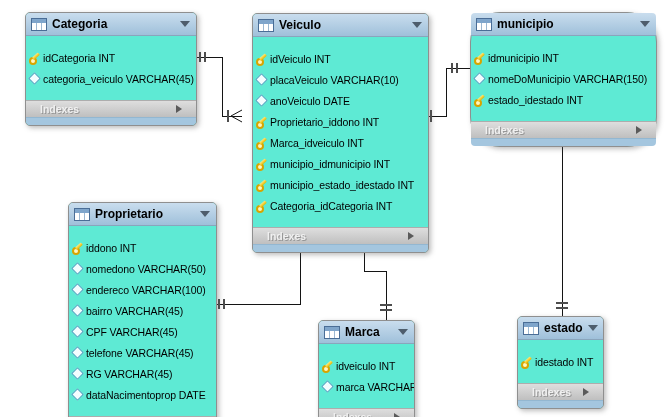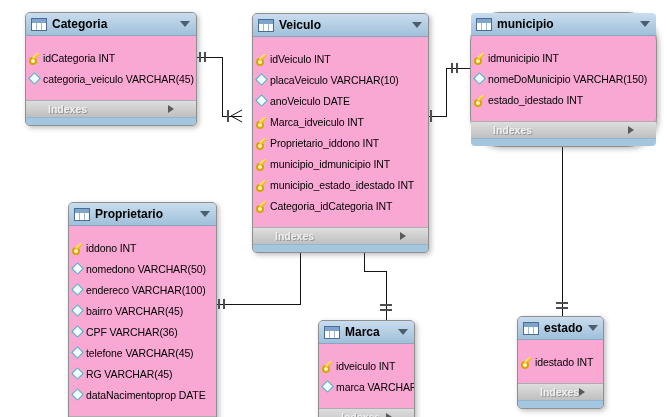--- a/index.html
+++ b/index.html
@@ -7,21 +7,21 @@
     position:relative;width:667px;height:417px;overflow:hidden;
     background:#fff;font-family:"Liberation Sans",sans-serif;
   }
   
   #rel-layer{position:absolute;left:0;top:0;z-index:0;}
   .rel-main{stroke:#141414;stroke-width:1;fill:none;shape-rendering:crispEdges;}
   .rel-fan{stroke:#141414;stroke-width:1;fill:none;}
   .rel-tick{stroke:#4d4d4d;stroke-width:2;fill:none;shape-rendering:crispEdges;}
   
   .db-table{
-    position:absolute;z-index:1;background:#f9a8d4;
+    position:absolute;z-index:1;background:#5eead4;
     border:1px solid #8f8f8f;border-radius:5px;
     box-shadow:2px 2px 5px rgba(90,90,90,.4);
   }
   .tbl-header{
     height:22px;display:flex;align-items:center;gap:5px;
     padding:0 6px 0 5px;
     background:linear-gradient(#c9ddee,#9fc0da);
     border-bottom:1px solid #8aa5bc;
     border-radius:4px 4px 0 0;
   }
@@ -46,21 +46,21 @@
   .key-icon::after{
     content:"";position:absolute;left:6px;top:6px;width:8px;height:3px;
     background:linear-gradient(#ffe87a,#e5b700);
     transform:rotate(-42deg);transform-origin:0 100%;border-radius:1px;
   }
   .diamond-icon{
     flex:0 0 7px;width:7px;height:7px;margin:0 4px 0 2px;
     border:1px solid #44a3bd;background:#f4fdff;transform:rotate(45deg);
   }
   .tbl-footer{
-    height:16px;display:flex;align-items:center;padding:0 22px;
+    height:16px;display:flex;align-items:center;padding:0 14px;
     background:linear-gradient(#dedede,#bfbfbf);
     border-top:1px solid #adadad;
   }
   .footer-label{
     font-size:10.5px;font-weight:bold;color:#f0f0f0;
     text-shadow:1px 1px 0 #969696;
   }
   .tri-right{
     margin-left:auto;width:0;height:0;
     border-top:4px solid transparent;border-bottom:4px solid transparent;
@@ -163,28 +163,28 @@
       <div class="field-row">
         <span class="diamond-icon"></span>
         <span class="field-text">placaVeiculo VARCHAR(10)</span>
       </div>
       <div class="field-row">
         <span class="diamond-icon"></span>
         <span class="field-text">anoVeiculo DATE</span>
       </div>
       <div class="field-row">
         <span class="key-icon"></span>
+        <span class="field-text">Proprietario_iddono INT</span>
+      </div>
+      <div class="field-row">
+        <span class="key-icon"></span>
         <span class="field-text">Marca_idveiculo INT</span>
       </div>
       <div class="field-row">
         <span class="key-icon"></span>
-        <span class="field-text">Proprietario_iddono INT</span>
-      </div>
-      <div class="field-row">
-        <span class="key-icon"></span>
         <span class="field-text">municipio_idmunicipio INT</span>
       </div>
       <div class="field-row">
         <span class="key-icon"></span>
         <span class="field-text">municipio_estado_idestado INT</span>
       </div>
       <div class="field-row">
         <span class="key-icon"></span>
         <span class="field-text">Categoria_idCategoria INT</span>
       </div>
@@ -251,21 +251,21 @@
       <div class="field-row">
         <span class="diamond-icon"></span>
         <span class="field-text">endereco VARCHAR(100)</span>
       </div>
       <div class="field-row">
         <span class="diamond-icon"></span>
         <span class="field-text">bairro VARCHAR(45)</span>
       </div>
       <div class="field-row">
         <span class="diamond-icon"></span>
-        <span class="field-text">CPF VARCHAR(36)</span>
+        <span class="field-text">CPF VARCHAR(45)</span>
       </div>
       <div class="field-row">
         <span class="diamond-icon"></span>
         <span class="field-text">telefone VARCHAR(45)</span>
       </div>
       <div class="field-row">
         <span class="diamond-icon"></span>
         <span class="field-text">RG VARCHAR(45)</span>
       </div>
       <div class="field-row">

